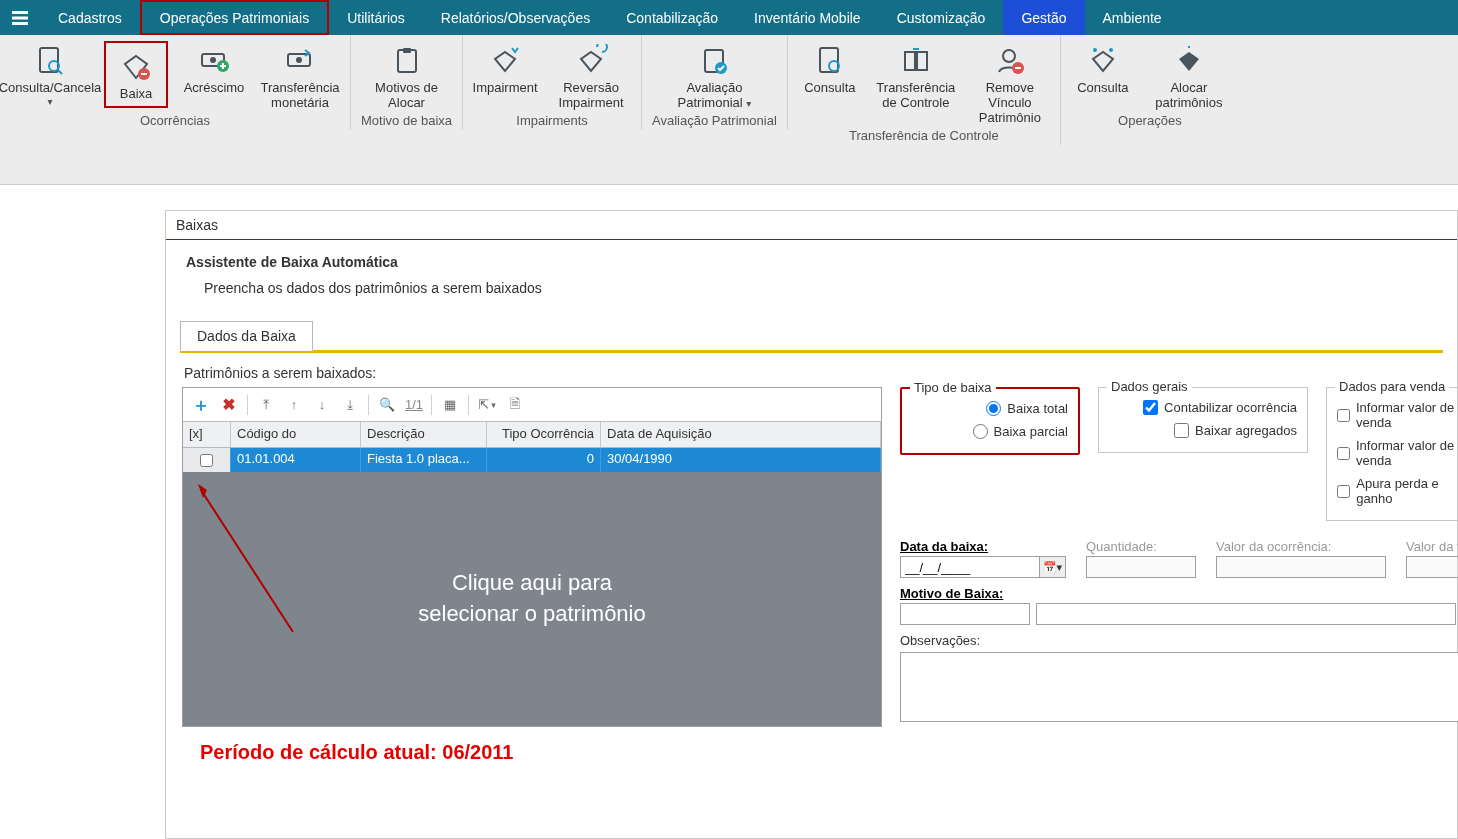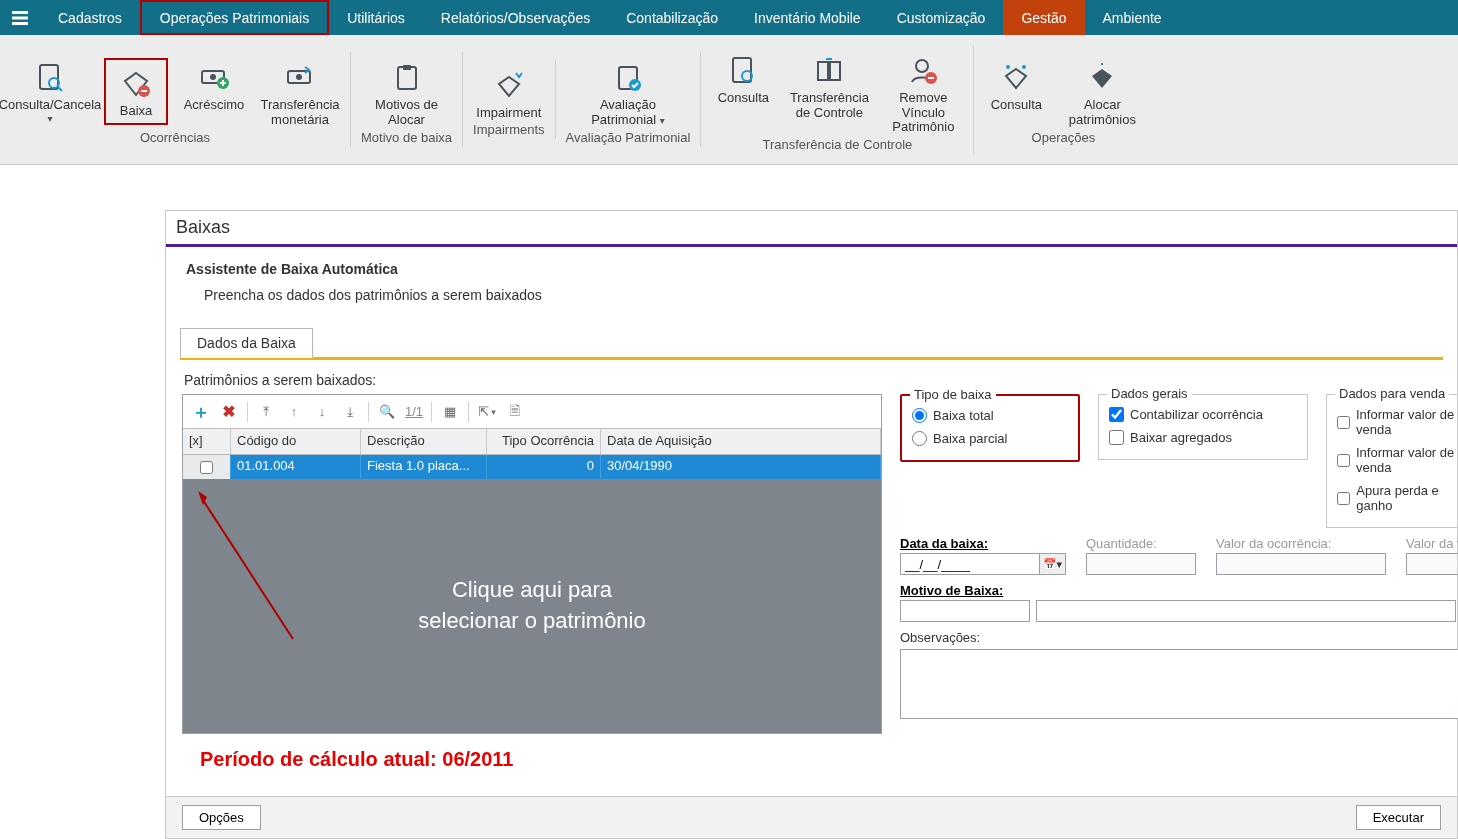--- a/index.html
+++ b/index.html
@@ -3,35 +3,35 @@
 <meta charset="utf-8">
 <style>
   * { box-sizing: border-box; margin: 0; padding: 0; font-family: "Segoe UI", Tahoma, sans-serif; }
   body { background: #fff; width: 1458px; height: 839px; overflow: hidden; font-size: 13px; color: #333; }
 
   
   .menubar { background: #136f87; height: 35px; display: flex; align-items: stretch; color: #fff; }
   .menubar .app-icon { width: 40px; display:flex; align-items:center; justify-content:center; }
   .menubar .tab { padding: 0 18px; display:flex; align-items:center; cursor:pointer; font-size:14px; position:relative; }
   .menubar .tab.active { border: 2px solid #b00000; }
-  .menubar .tab.gestao { background:#c2410c; }
-
-  
-  .ribbon { background:#ececec; border-bottom:1px solid #ccc; height:130px; display:flex; align-items:center; }
+  .menubar .tab.gestao { background:#1d4ed8; }
+
+  
+  .ribbon { background:#ececec; border-bottom:1px solid #ccc; height:150px; display:flex; align-items:flex-start; }
   .ribbon-group { border-right:1px solid #d0d0d0; padding:6px 10px 2px 10px; display:flex; flex-direction:column; align-items:center; justify-content:space-between; }
   .ribbon-group .items { display:flex; gap:14px; align-items:flex-start; flex:1; }
   .ribbon-item { display:flex; flex-direction:column; align-items:center; width:80px; text-align:center; cursor:pointer; font-size:13px; line-height:1.15; color:#333; }
   .ribbon-item .ico { width:40px; height:40px; display:flex; align-items:center; justify-content:center;}
   .ribbon-item.narrow{ width:64px;}
   .ribbon-item.highlight { border:2px solid #b00000; padding:4px 2px; }
   .ribbon-group .group-label { font-size:13px; color:#555; padding-top:2px; }
 
   
   .panel-wrap { position:absolute; top:210px; left:165px; right:0; bottom:0; background:#fff; border:1px solid #c9c9c9; }
-  .panel-title { padding:6px 10px; font-size:18px; border-bottom:3px solid #4c1d95;}
+  .panel-title { padding:6px 10px; font-size:14px; border-bottom:1px solid #4c1d95;}
   .wizard-head { padding:14px 20px; }
   .wizard-head .h1 { font-weight:bold; font-size:14px; margin-bottom:10px;}
   .wizard-head .sub { padding-left:18px; font-size:14px; color:#333;}
   .tabstrip { margin:10px 14px 0 14px; border-bottom:3px solid #eab308; display:flex;}
   .tabstrip .tab2 { border:1px solid #b7b7b7; border-bottom:1px solid #fff; background:#fff; padding:6px 16px; font-size:14px; position:relative; top:1px; cursor:pointer;}
   .section-label { padding:12px 18px 6px 18px; font-size:14px;}
 
   .content-row { display:flex; align-items:flex-start; padding:0 16px; gap:18px;}
   .grid-col { flex:0 0 700px; }
 
@@ -53,24 +53,24 @@
   .gc.c1{width:130px;} .gc.c2{width:126px;} .gc.c3{width:114px;text-align:right;} .gc.c4{flex:1;}
   .grid-body{ flex:1; position:relative;}
   .hint { position:absolute; top:120px; left:0; right:0; text-align:center; color:#fff; font-size:22px; line-height:1.4;}
 
   
   .arrow-svg{ position:absolute; top:34px; left:10px; pointer-events:none;}
 
   .period-line { color:#e60000; font-weight:bold; font-size:20px; padding:14px 18px;}
 
   
-  .fs { border:1px solid #c6c6c6; padding:8px 10px 10px 10px; position:relative; }
+  .fs { border:1px solid #c6c6c6; padding:8px 10px 10px 10px; position:relative; margin-bottom:10px;}
   .fs > .legend { position:absolute; top:-9px; left:8px; background:#fff; padding:0 4px; font-size:13px; color:#333;}
   .fs.highlight { border:2px solid #b00000; border-radius:2px;}
-  .chk,.rad { display:flex; align-items:center; gap:6px; font-size:13px; padding:4px 0; cursor:pointer;}
+  .chk,.rad { display:flex; align-items:center; gap:6px; font-size:13px; padding:4px 0; cursor:pointer;justify-content:flex-end;}
   .chk input,.rad input{ width:15px; height:15px;}
   .right-groups{ display:flex; gap:18px; flex:1;}
   .col-a{width:180px;} .col-b{width:210px;} .col-c{flex:1; min-width:150px;}
 
   .field-row{ display:flex; gap:20px; margin-top:8px;}
   .fld{ display:flex; flex-direction:column; font-size:13px;}
   .fld label{ margin-bottom:2px;}
   .fld label.bold{ font-weight:bold; text-decoration:underline; color:#000;}
   .fld label.disabled{ color:#9a9a9a;}
   .fld input[type=text]{ border:1px solid #9aa0a8; height:22px; padding:0 4px; font-size:13px;}
@@ -174,20 +174,29 @@
     <div class="items">
       <div class="ribbon-item narrow">
         <span class="ico">
             <svg width="34" height="34" viewBox="0 0 34 34">
               <polygon points="17,8 27,15 17,27 7,15" fill="none" stroke="#4a545c" stroke-width="2"></polygon>
               <path d="M24 4l3 4 3-4" fill="none" stroke="#1c98c9" stroke-width="2"></path>
             </svg>
           </span>
         <span>Impairment</span>
       </div>
+      <div class="ribbon-item">
+        <span class="ico">
+            <svg width="34" height="34" viewBox="0 0 34 34">
+              <polygon points="17,8 27,15 17,27 7,15" fill="none" stroke="#4a545c" stroke-width="2"></polygon>
+              <path d="M28 8a5 5 0 1 0-5-5" fill="none" stroke="#1c98c9" stroke-width="2"></path>
+            </svg>
+          </span>
+        <span>Reversão Impairment</span>
+      </div>
     </div>
     <div class="group-label">Impairments</div>
   </div>
 
   <div class="ribbon-group">
     <div class="items">
       <div class="ribbon-item">
         <span class="ico">
             <svg width="34" height="34" viewBox="0 0 34 34">
               <rect x="8" y="6" width="18" height="22" rx="2" fill="none" stroke="#4a545c" stroke-width="2"></rect>
@@ -427,17 +436,13 @@
         </div>
       </div>
 
       <div class="field-row" style="flex-direction:column;gap:4px;">
         <label>Observações:</label>
         <textarea style=""></textarea>
       </div>
     </div>
   </div>
 
-  <div class="footer">
-    <button class="btn">Opções</button>
-    <button class="btn">Executar</button>
-  </div>
 </div>
 
 </body></html>

